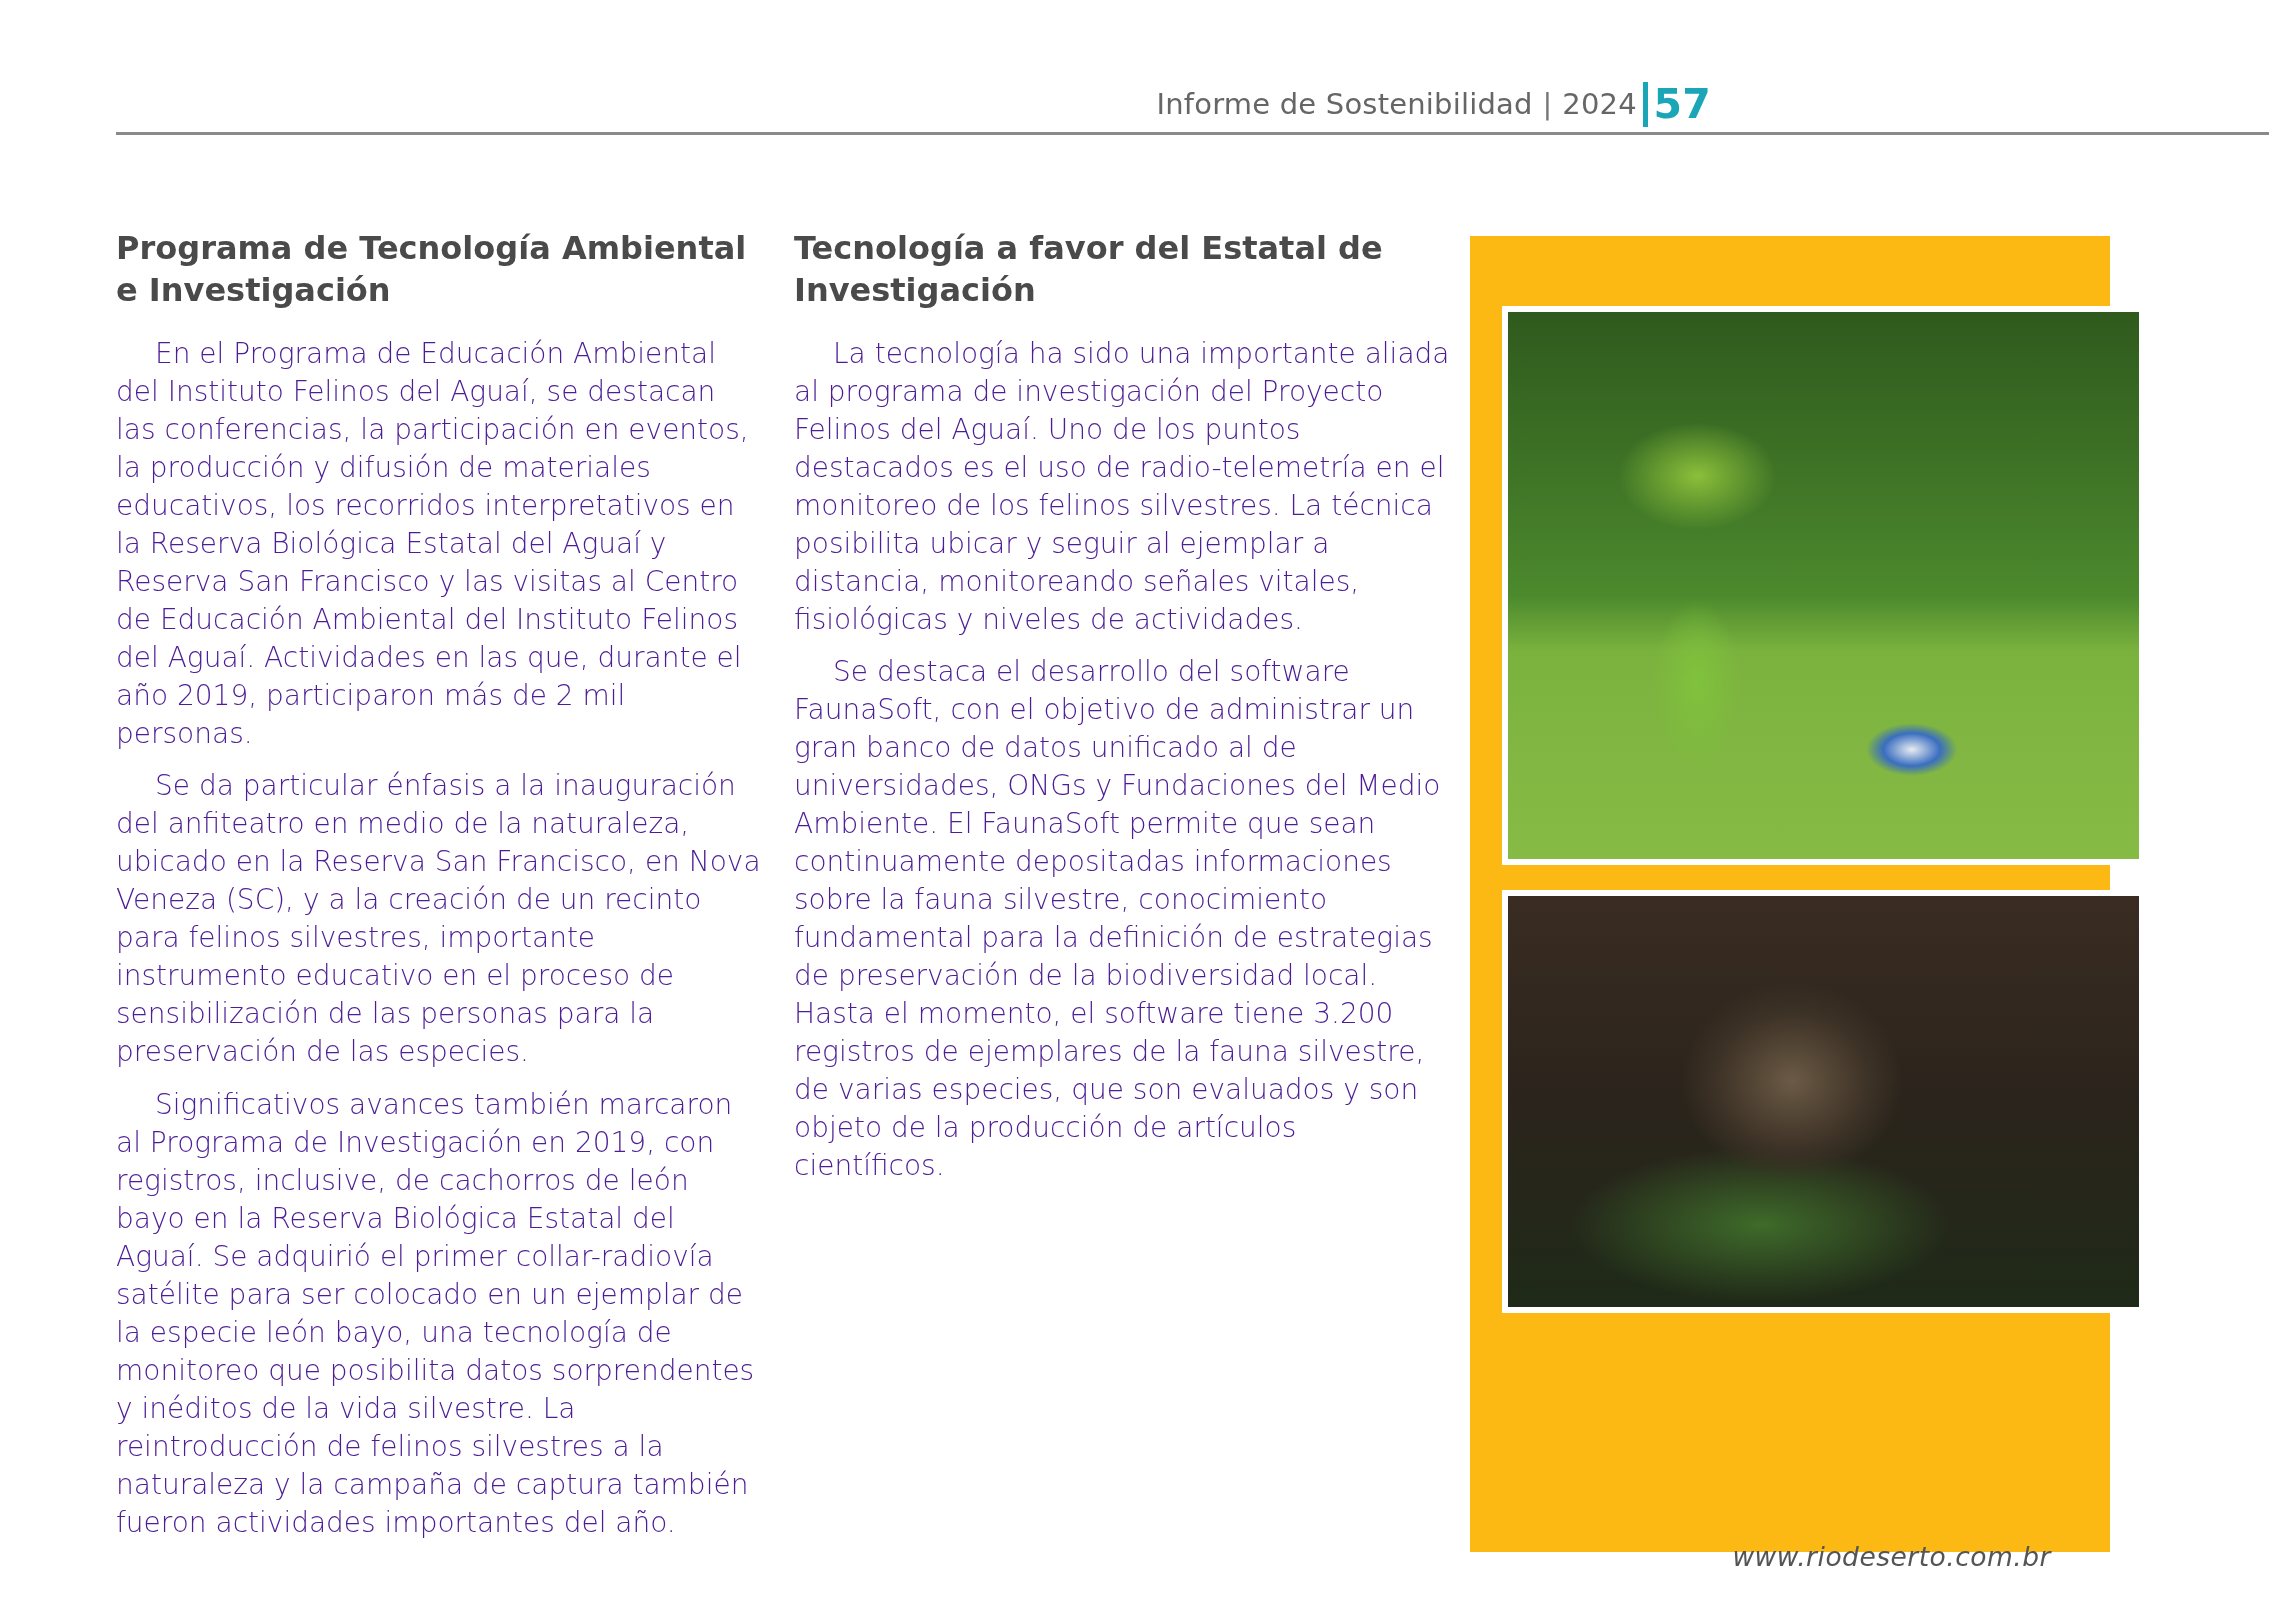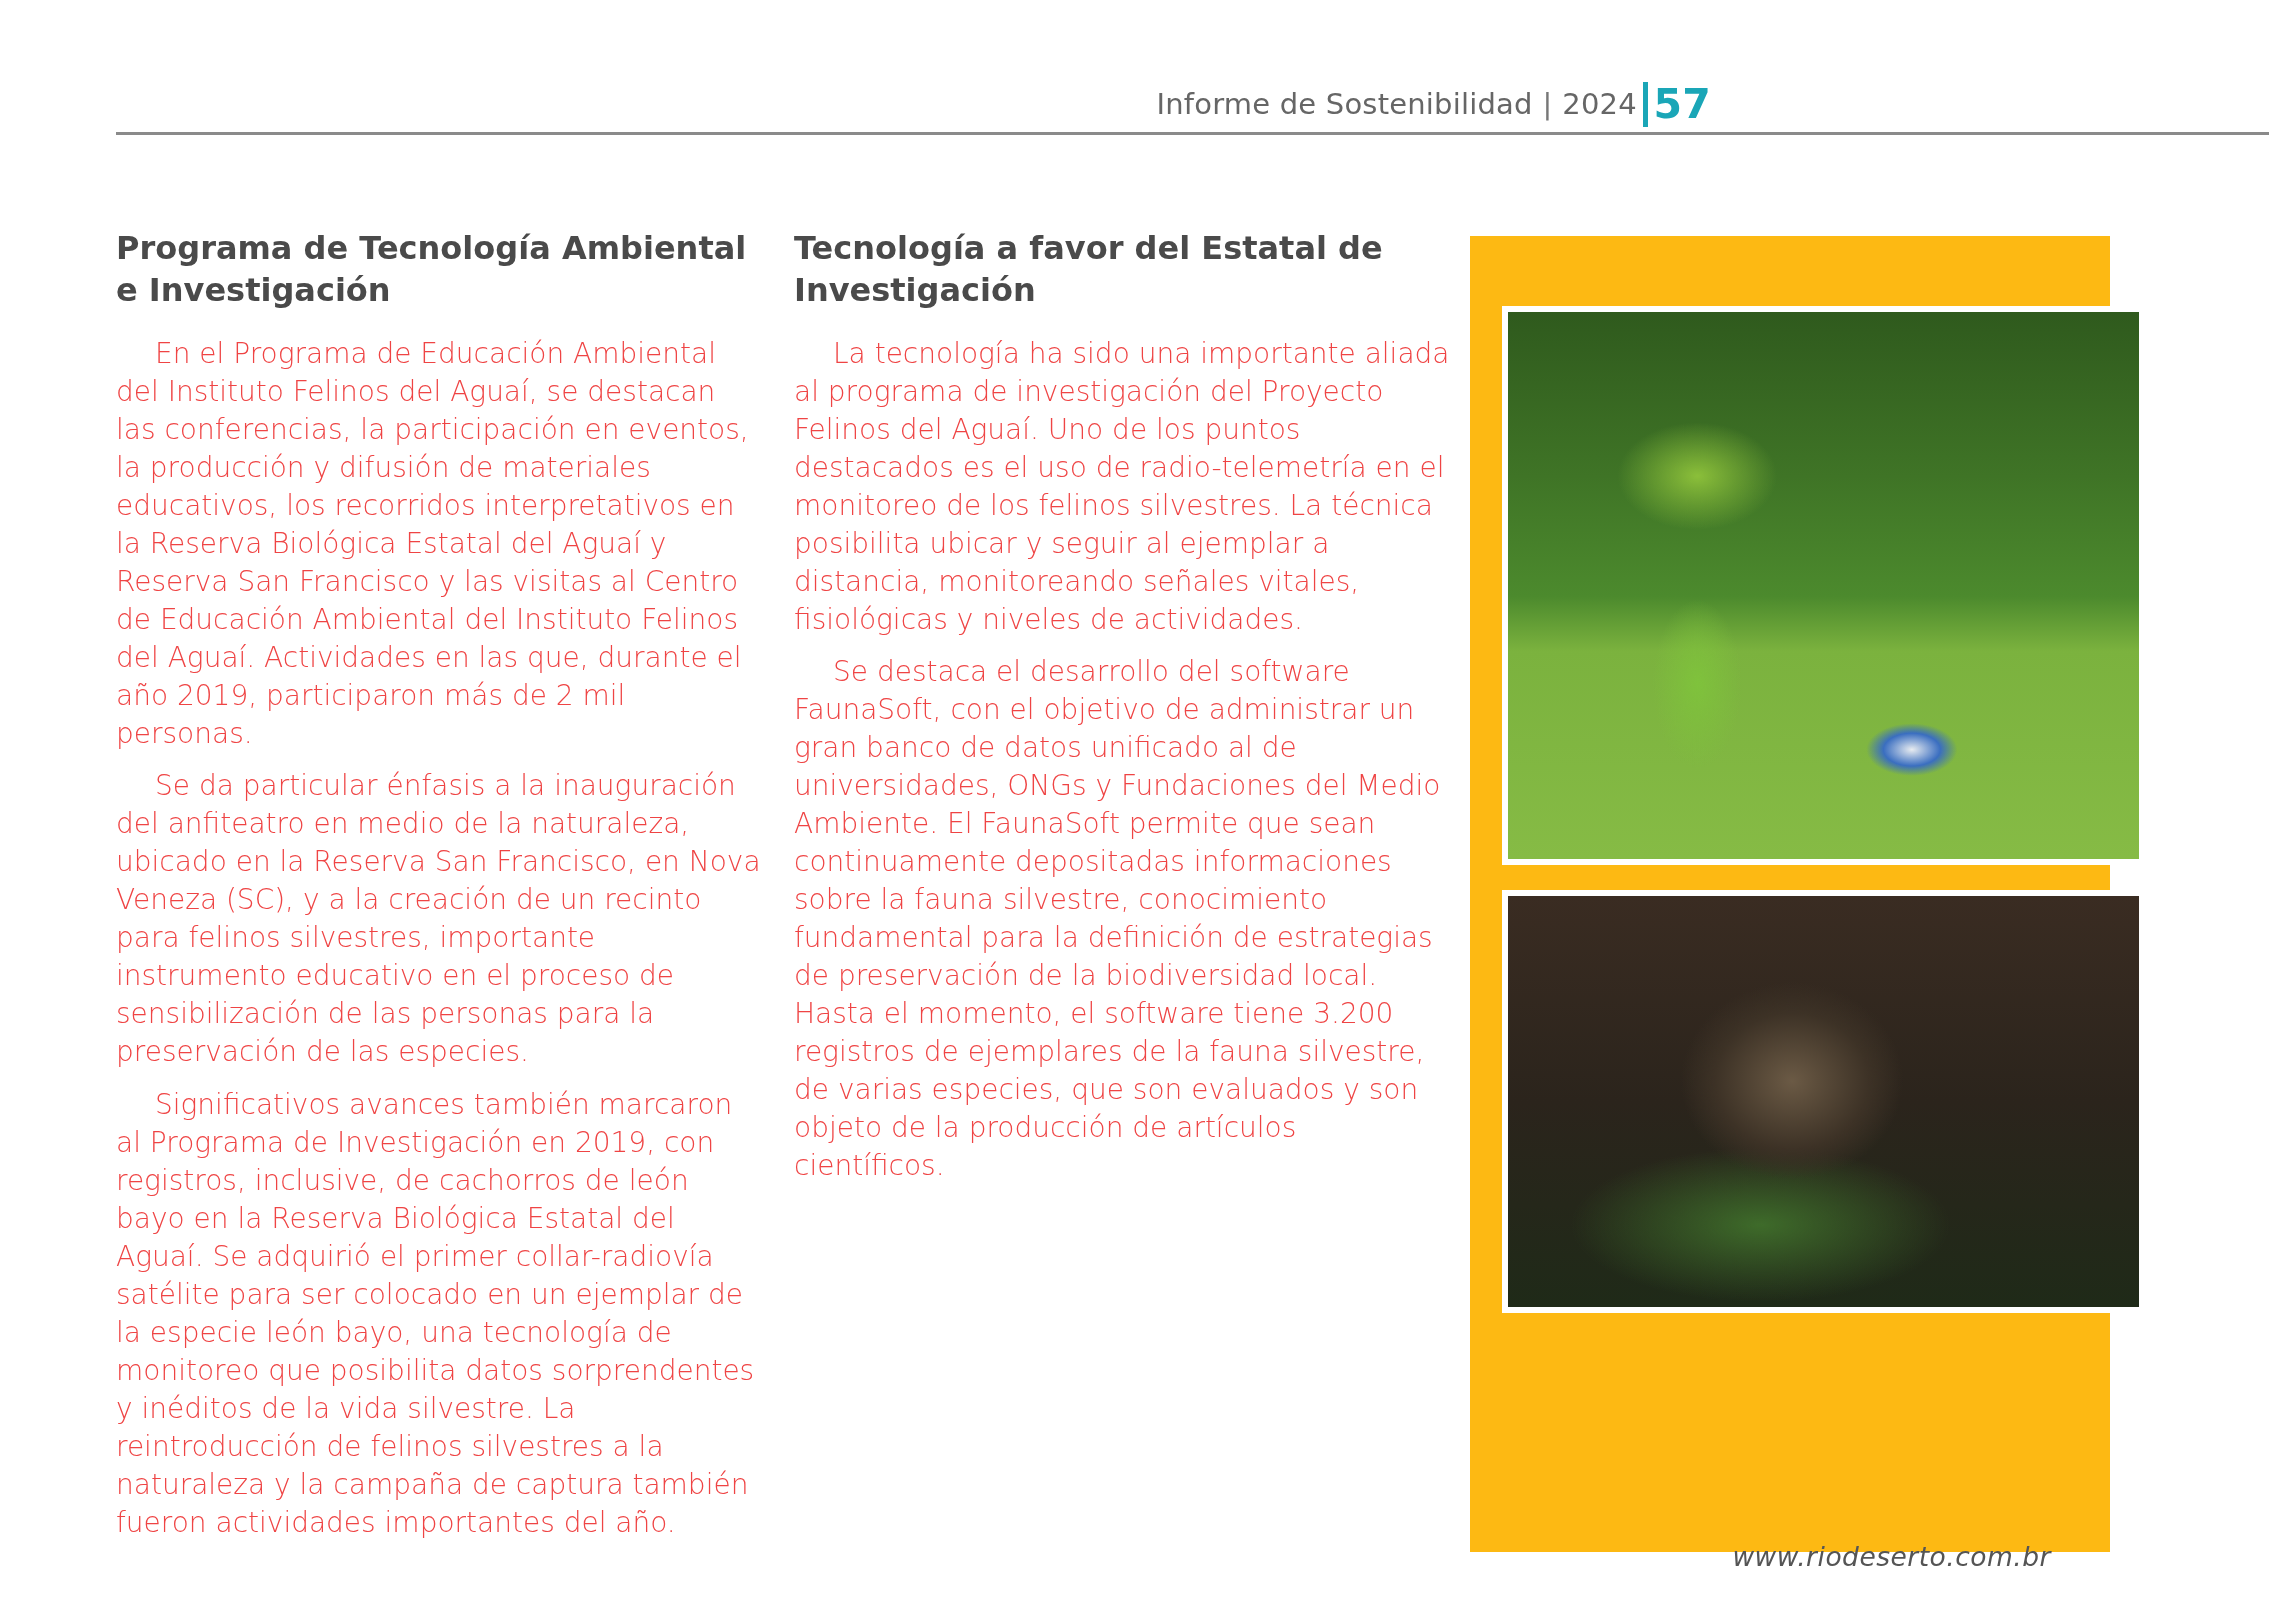--- a/index.html
+++ b/index.html
@@ -7,21 +7,21 @@
   .header{position:absolute;left:0;top:0;width:1929px;height:137px;}
   .header-title{position:absolute;right:218px;top:80px;font-size:29px;color:#666;letter-spacing:0.2px;white-space:nowrap;display:flex;align-items:center;}
   .header-title .sep{margin:0 9.8px;color:#777;}
   .page-num{display:inline-flex;align-items:center;color:#1aa6b7;font-weight:bold;font-size:41px;margin-left:5.9px;}
   .page-num .bar{display:inline-block;width:4.9px;height:45px;background:#1aa6b7;margin-right:5.9px;}
   .rule{position:absolute;left:116px;top:132px;width:2153px;height:2.9px;background:#8a8a8a;}
   .col{position:absolute;top:227px;}
   .col1{left:116px;width:647px;}
   .col2{left:794px;width:657px;}
   h2{margin:0 0 23.5px 0;font-size:32px;line-height:42px;font-weight:bold;color:#4a4a4a;}
-  p{margin:0 0 14.7px 0;font-size:28px;line-height:38px;text-indent:39px;color:#ef4444;font-weight:300;}
+  p{margin:0 0 14.7px 0;font-size:28px;line-height:38px;text-indent:39px;color:#4c1d95;font-weight:300;}
   .yellow{position:absolute;left:1470px;top:236px;width:640px;height:1316px;background:#fdb913;}
   .photo{position:absolute;background:#fff;padding:5.9px;box-sizing:border-box;}
   .photo1{left:1502px;top:306px;width:643px;height:559px;}
   .photo2{left:1502px;top:890px;width:643px;height:423px;}
   .photo .img{width:100%;height:100%;}
   .forest{background:
     radial-gradient(ellipse 18% 14% at 30% 30%, #8bbf3a 0%, rgba(139,191,58,0) 70%),
     radial-gradient(ellipse 10% 22% at 30% 68%, #7fc23c 0%, rgba(127,194,60,0) 70%),
     radial-gradient(ellipse 9% 6% at 64% 80%, #e8ecf0 0%, #3a6ec0 50%, rgba(58,110,192,0) 80%),
     linear-gradient(180deg,#2f5a1d 0%,#3f7426 30%,#4c8a2d 52%,#7bb23e 62%,#86bb45 100%);}

